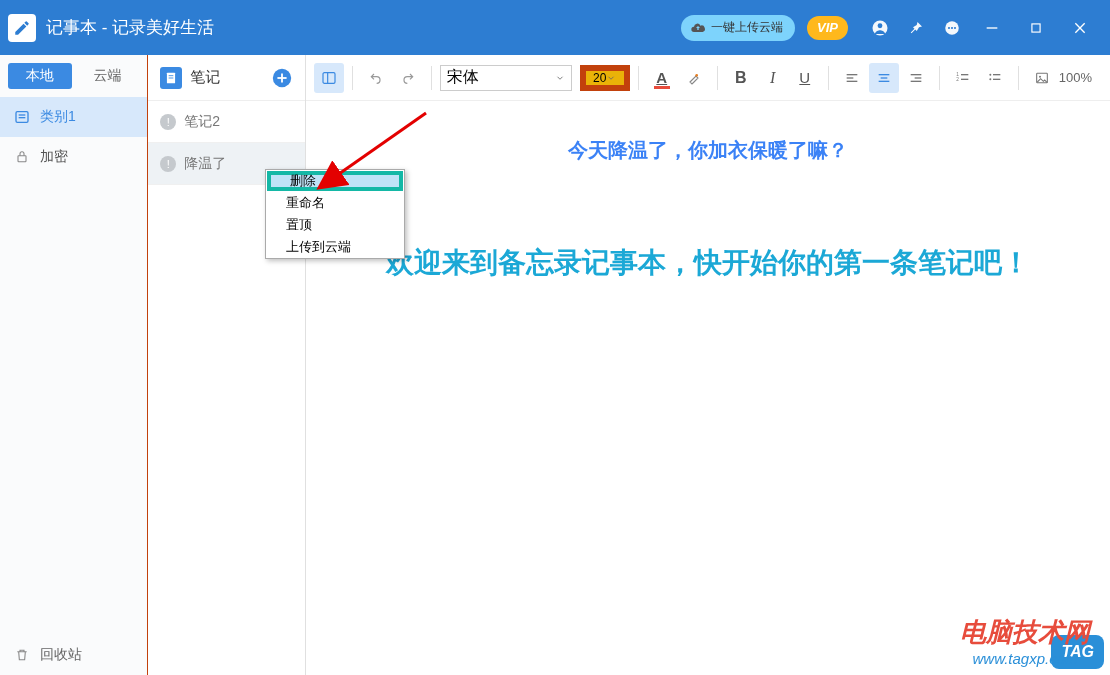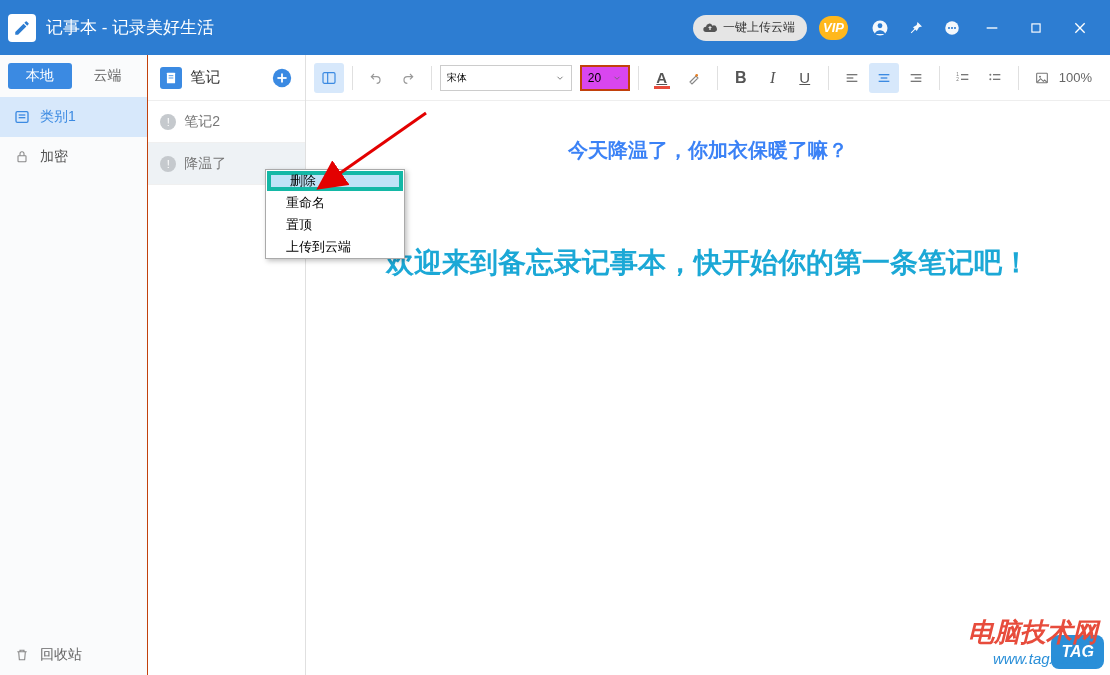--- a/index.html
+++ b/index.html
@@ -3,23 +3,23 @@
 <meta charset="utf-8">
 <style>
 * { box-sizing: border-box; margin: 0; padding: 0; font-family: "Microsoft YaHei", sans-serif; }
 body { width: 1110px; height: 675px; overflow: hidden; background: #fff; position: relative; }
 
 .titlebar { height: 55px; background: #2d7dd2; display: flex; align-items: center; padding: 0 8px; color: #fff; }
 .titlebar .app-icon { width: 28px; height: 28px; background: #fff; border-radius: 4px; display: flex; align-items: center; justify-content: center; margin-right: 10px; }
 .titlebar .app-icon svg { width: 18px; height: 18px; }
 .titlebar .title { font-size: 17px; font-weight: 400; }
 .titlebar .spacer { flex: 1; }
-.upload-cloud-btn { background: #e5e5e5; color: #333; border-radius: 13px; height: 26px; padding: 0 12px 0 8px; display: flex; align-items: center; font-size: 12px; margin-right: 12px; cursor: pointer; justify-content: center; }
+.upload-cloud-btn { background: #7dd3fc; color: #333; border-radius: 13px; height: 26px; padding: 0 12px 0 8px; display: flex; align-items: center; font-size: 12px; margin-right: 12px; cursor: pointer; justify-content: center; }
 .upload-cloud-btn .cloud-ic { width: 18px; height: 18px; margin-right: 4px; display:flex; align-items:center; justify-content:center; }
-.vip-badge { background: #ffb81c; color: #fff; font-style: italic; font-weight: bold; border-radius: 12px; height: 24px; padding: 0 4px; display: flex; align-items: center; font-size: 13px; margin-right: 14px; }
+.vip-badge { background: #ffb81c; color: #fff; font-style: italic; font-weight: bold; border-radius: 12px; height: 24px; padding: 0 10px; display: flex; align-items: center; font-size: 13px; margin-right: 14px; }
 .tb-icon { width: 36px; height: 36px; display: flex; align-items: center; justify-content: center; cursor: pointer; opacity:.95; }
 .tb-icon svg { width: 18px; height: 18px; fill: #fff; }
 .win-icon { width: 44px; height: 44px; display:flex; align-items:center; justify-content:center; cursor:pointer; }
 
 .main { display: flex; height: 620px; }
 
 .sidebar { width: 160px; background: #fafbfc; border-right: 1px solid #c2410c; display: flex; flex-direction: column; }
 .tabs-row { display: flex; height: 42px; padding: 8px; gap: 4px; }
 .tab-btn { flex: 1; display: flex; align-items: center; justify-content: center; font-size: 14px; border-radius: 3px; cursor: pointer; color: #666; }
 .tab-btn.active { background: #3b8ae2; color: #fff; }
@@ -38,37 +38,37 @@
 .note-item { height: 42px; display: flex; align-items: center; padding: 0 12px; font-size: 14px; color: #777; gap: 8px; border-bottom: 1px solid #f0f0f0; cursor: pointer; }
 .note-item.selected { background: #eef2f5; }
 .note-item .bullet { width: 16px; height: 16px; border-radius: 50%; background: #c5c9cd; color:#fff; display:flex; align-items:center; justify-content:center; font-size:11px; }
 
 .editor-area { flex: 1; display: flex; flex-direction: column; position: relative; }
 .toolbar { height: 46px; border-bottom: 1px solid #eee; display: flex; align-items: center; padding: 0 8px; gap: 2px; }
 .tbtn { width: 30px; height: 30px; display: flex; align-items: center; justify-content: center; border-radius: 3px; cursor: pointer; color:#555; }
 .tbtn.active { background: #d7e8fb; }
 .tbtn svg { width: 16px; height: 16px; }
 .vsep { width: 1px; height: 24px; background: #e0e0e0; margin: 0 6px; }
-.font-select { height: 26px; border: 1px solid #ccc; font-size: 10px; padding: 0 6px; min-width: 132px; background:#fff; cursor:pointer; display:flex; align-items:center; justify-content:space-between; }
-.size-select { height: 26px; border: 2px solid #c2410c; font-size: 12px; padding: 0 6px; min-width: 50px; background:#d946ef; cursor:pointer; display:flex; align-items:center; justify-content:space-between; margin-left:6px; }
+.font-select { height: 26px; border: 1px solid #ccc; font-size: 16px; padding: 0 6px; min-width: 132px; background:#fff; cursor:pointer; display:flex; align-items:center; justify-content:space-between; }
+.size-select { height: 26px; border: 6px solid #c2410c; font-size: 12px; padding: 0 6px; min-width: 50px; background:#eab308; cursor:pointer; display:flex; align-items:center; justify-content:center; margin-left:6px; }
 .zoom-label { margin-left: auto; font-size: 13px; color: #666; padding-right: 10px; }
 .font-color-btn { position:relative; }
 .font-color-btn .underline-bar { position:absolute; bottom:4px; left:7px; width:16px; height:3px; background:#e74c3c; }
 
 .canvas { flex: 1; padding: 24px 40px; position: relative; }
 .doc-line1 { text-align: center; color: #3b82f6; font-size: 20px; font-weight: bold; margin-top: 12px; }
 .doc-line2 { text-align: center; color: #1ba8d6; font-size: 28px; font-weight: bold; margin-top: 80px; }
 
 .context-menu { position: absolute; left: 265px; top: 169px; width: 140px; background: #fff; border: 1px solid #aaa; box-shadow: 2px 2px 5px rgba(0,0,0,.25); z-index: 50; }
 .context-menu .cm-item { height: 22px; display: flex; align-items: center; padding: 0 20px; font-size: 13px; cursor: pointer; }
 .context-menu .cm-item.hover { background: #bfe3f7; border: 4px solid #14b8a6; margin:1px; height:20px; padding:0 19px; }
 
 .arrow { position: absolute; left: 316px; top: 108px; z-index: 60; pointer-events:none; }
 
-.watermark { position: absolute; right: 12px; bottom: 8px; text-align: right; z-index:5; }
+.watermark { position: absolute; right: 20px; bottom: 8px; text-align: center; z-index:5; }
 .watermark .wm1 { color: #e74c3c; font-size: 26px; font-weight: bold; font-style: italic; }
 .watermark .wm2 { color: #2a8fd8; font-size: 15px; font-style: italic; }
 .tag-badge { position:absolute; right:6px; bottom:6px; background:#2a8fd8; color:#fff; font-weight:bold; font-size:16px; padding:8px 10px; border-radius:8px; z-index:4; font-style:italic;}
 </style>
 </head>
 <body>
 
 <div class="titlebar">
   <div class="app-icon">
     <svg viewBox="0 0 24 24">

